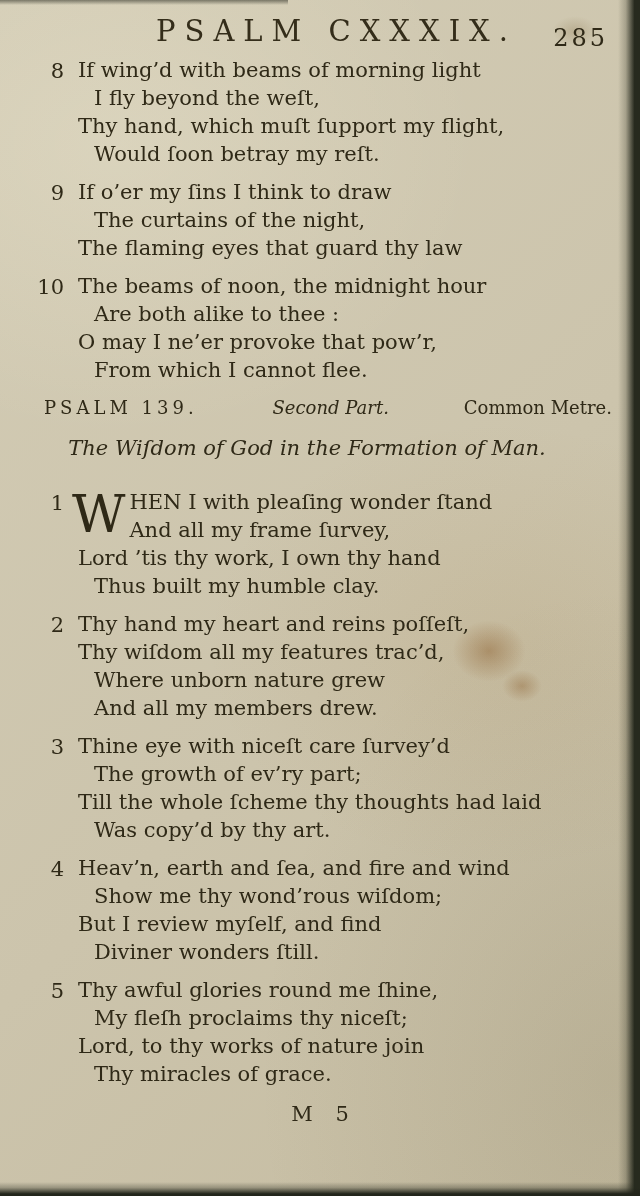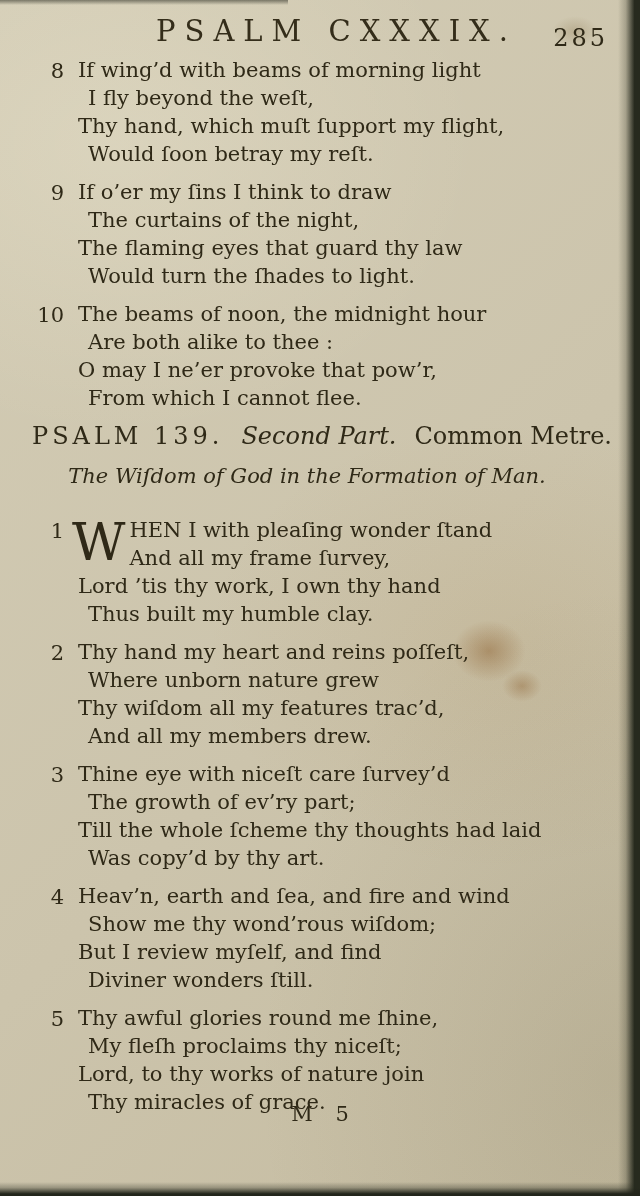--- a/index.html
+++ b/index.html
@@ -31,27 +31,27 @@
     font-size: 24px; letter-spacing: 3px;
   }
 
   .content {
     position: absolute; top: 56px; left: 0; right: 26px;
     font-size: 21px; line-height: 28px;
   }
 
   .verse { position: relative; padding-left: 78px; margin-bottom: 10px; }
   .vnum  { position: absolute; left: 0; top: 1px; width: 64px; text-align: right; }
-  .line.b { margin-left: 10px; }
+  .line.b { margin-left: 16px; }
 
   .psalm-heading {
     display: flex; justify-content: space-between; align-items: baseline;
     padding-left: 28px; padding-right: 2px;
-    margin: 4px 0 12px 4px;
-    font-size: 24px;
+    margin: 4px 0 12px 16px;
+    font-size: 18px;
   }
   .ph-num  { letter-spacing: 4px; }
   .ph-part { font-style: italic; }
 
   .subtitle {
     font-style: italic; text-align: center;
     font-size: 21px; margin-bottom: 26px;
   }
 
   .dc-block { overflow: visible; }
@@ -109,21 +109,20 @@
       <div class="line b">I fly beyond the weſt,</div>
       <div class="line a">Thy hand, which muſt ſupport my flight,</div>
       <div class="line b">Would ſoon betray my reſt.</div>
     </div>
 
     <div class="verse">
       <span class="vnum">9</span>
       <div class="line a">If o’er my ſins I think to draw</div>
       <div class="line b">The curtains of the night,</div>
       <div class="line a">The flaming eyes that guard thy law</div>
-      <div class="line b">Would turn the ſhades to light.</div>
     </div>
 
     <div class="verse">
       <span class="vnum">10</span>
       <div class="line a">The beams of noon, the midnight hour</div>
       <div class="line b">Are both alike to thee :</div>
       <div class="line a">O may I ne’er provoke that pow’r,</div>
       <div class="line b">From which I cannot flee.</div>
     </div>
 
@@ -142,22 +141,22 @@
         <div class="line a">HEN I with pleaſing wonder ſtand</div>
         <div class="line b">And all my frame ſurvey,</div>
       </div>
       <div class="line a">Lord ’tis thy work, I own thy hand</div>
       <div class="line b">Thus built my humble clay.</div>
     </div>
 
     <div class="verse">
       <span class="vnum">2</span>
       <div class="line a">Thy hand my heart and reins poſſeſt,</div>
+      <div class="line a">Thy wiſdom all my features trac’d,</div>
       <div class="line b">Where unborn nature grew</div>
-      <div class="line a">Thy wiſdom all my features trac’d,</div>
       <div class="line b">And all my members drew.</div>
     </div>
 
     <div class="verse">
       <span class="vnum">3</span>
       <div class="line a">Thine eye with niceſt care ſurvey’d</div>
       <div class="line b">The growth of ev’ry part;</div>
       <div class="line a">Till the whole ſcheme thy thoughts had laid</div>
       <div class="line b">Was copy’d by thy art.</div>
     </div>

